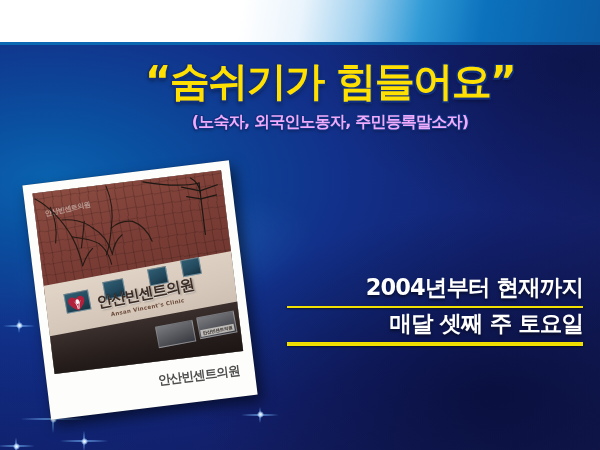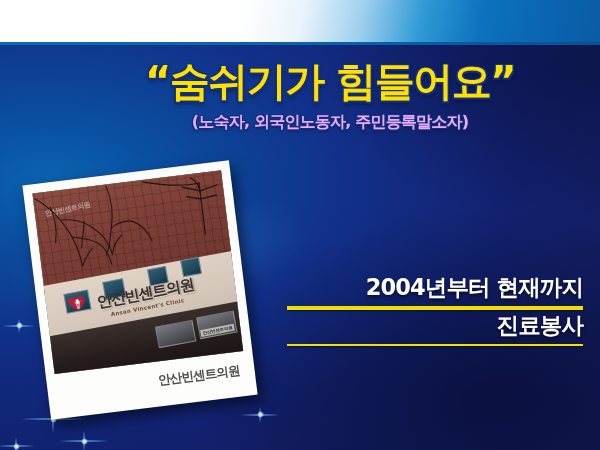--- a/index.html
+++ b/index.html
@@ -508,20 +508,20 @@
         <span>안산빈센트의원</span>
       </div>
     </div>
   </div>
 
   <div class="lines-block">
     <div class="line-row">
       <div class="line-text">2004년부터 현재까지</div>
     </div>
     <div class="line-rule"></div>
-    <div class="line-rule"></div>
     <div class="line-row">
-      <div class="line-text">진료봉사</div>
+      <div class="line-text">매달 셋째 주 토요일</div>
     </div>
     <div class="line-rule"></div>
+    <div class="line-rule"></div>
   </div>
 
 </div>
 
 </body></html>

